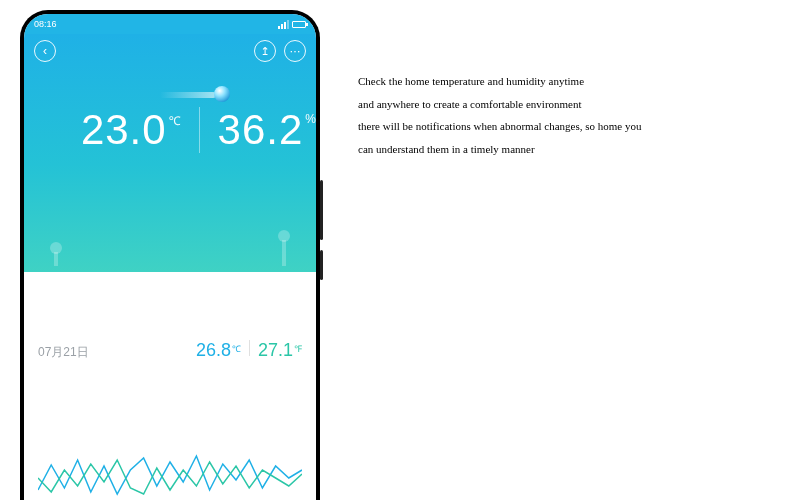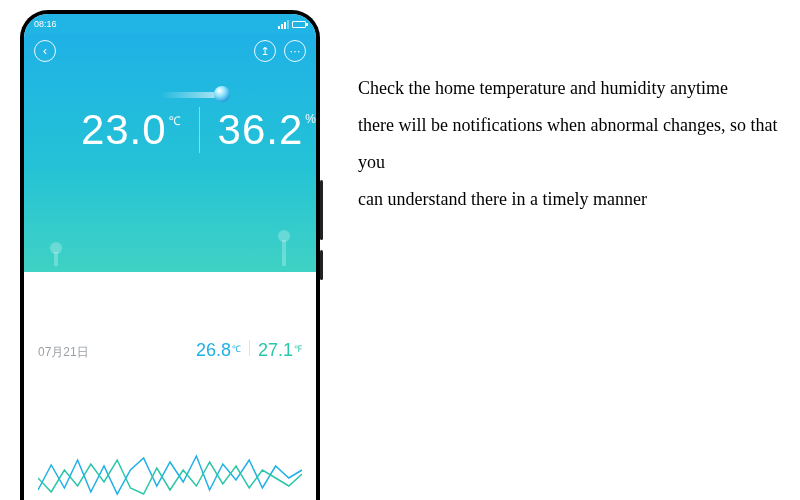--- a/index.html
+++ b/index.html
@@ -139,21 +139,21 @@
     color:#000;
     font-family: "Times New Roman", Times, serif;
   }
   .headline{
     font-size:21px;
     font-weight:400;
     margin-bottom:40px;
     white-space:nowrap;
   }
   .body-lines{
-    font-size:18px;
+    font-size:11px;
     line-height:2.05;
     padding-left:10px;
   }
 </style>
 </head>
 <body>
 
 <div class="stage">
 
   <div class="phone-wrap">
@@ -237,18 +237,19 @@
           </div>
         </div>
 
       </div>
     </div>
   </div>
 
   <div class="copy">
     <div class="body-lines">
       <div>Check the home temperature and humidity anytime</div>
-      <div>there will be notifications when abnormal changes, so that you</div>
-      <div>can understand there in a timely manner</div>
+      <div>and anywhere to create a comfortable environment</div>
+      <div>there will be notifications when abnormal changes, so home you</div>
+      <div>can understand them in a timely manner</div>
     </div>
   </div>
 
 </div>
 
 </body></html>

